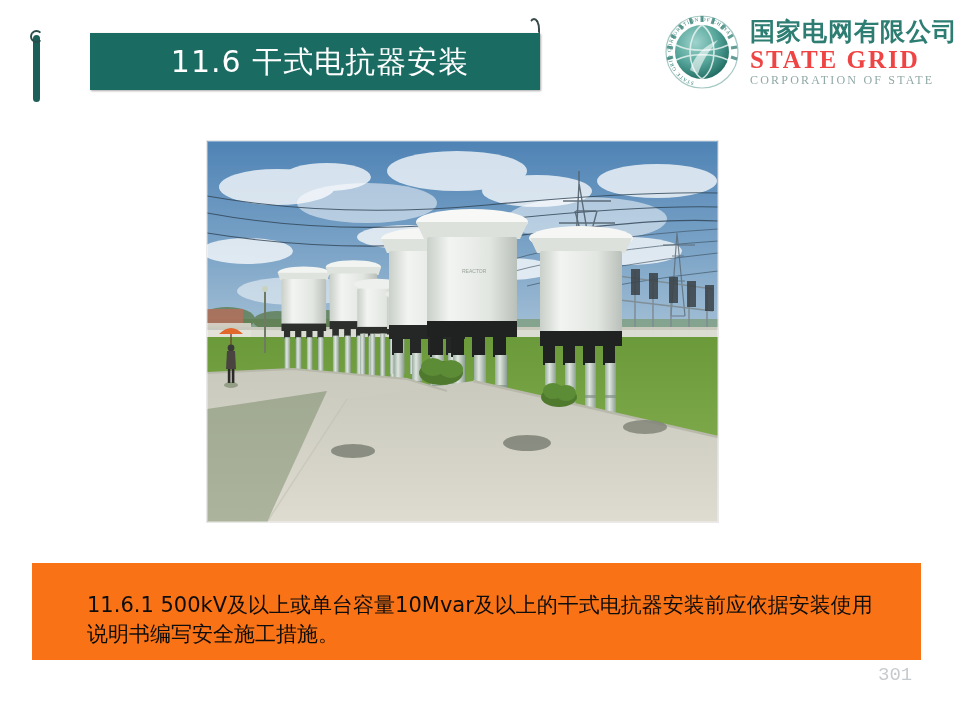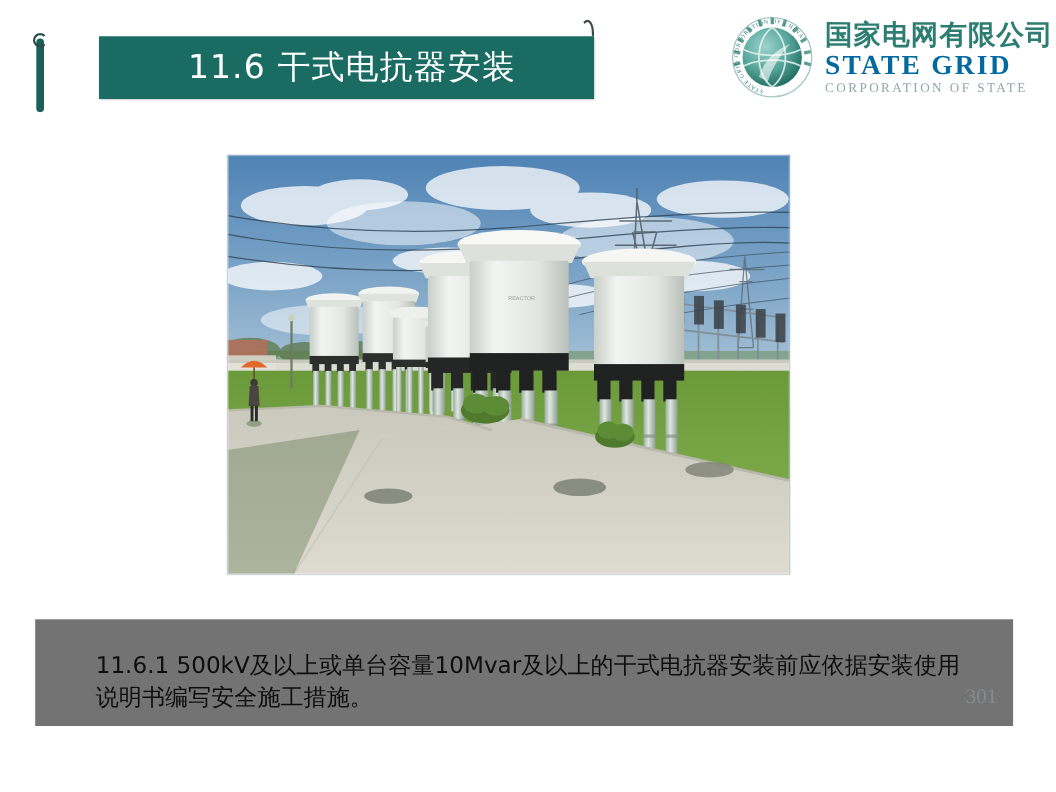--- a/index.html
+++ b/index.html
@@ -112,21 +112,21 @@
     font-weight: bold;
     color: #2d7d72;
     letter-spacing: 1px;
     font-family: "DejaVu Sans", "Liberation Sans", sans-serif;
     white-space: nowrap;
   }
   .logo-en {
     margin-top: 3px;
     font-size: 25px;
     font-weight: bold;
-    color: #0369a1;
+    color: #ef4444;
     letter-spacing: 2px;
     font-family: "Liberation Serif", "DejaVu Serif", serif;
     white-space: nowrap;
     font-variant: small-caps;
   }
   .logo-sub {
     margin-top: 2px;
     font-size: 12px;
     color: #8fa9a6;
     letter-spacing: 2.2px;
@@ -147,21 +147,21 @@
   }
   .photo-canvas { position: absolute; inset: 0; }
 
   
   .caption-box {
     position: absolute;
     left: 32px;
     top: 563px;
     width: 889px;
     height: 97px;
-    background: #737373;
+    background: #f97316;
   }
   .caption-text {
     position: absolute;
     left: 55px;
     top: 28px;
     width: 800px;
     color: #0d0d0d;
     font-size: 21px;
     line-height: 1.38;
     font-family: "DejaVu Sans", "Liberation Sans", sans-serif;
@@ -181,25 +181,25 @@
   .watermark-text {
     font-size: 25px;
     color: #6f7478;
     white-space: nowrap;
     font-family: "DejaVu Sans", "Liberation Sans", sans-serif;
     letter-spacing: 1px;
   }
   .page-number {
     position: absolute;
     left: 878px;
-    top: 623px;
+    top: 664px;
     font-size: 19px;
     color: #9aa0a4;
     opacity: 0.55;
-    font-family: Liberation Serif, serif;
+    font-family: Liberation Mono, monospace;
   }
 </style>
 </head>
 <body>
 
 <div id="slide">
 
   <div class="ribbon-bar"></div>
   <div class="ribbon-knob"></div>
   <div class="hook-curl"></div>

